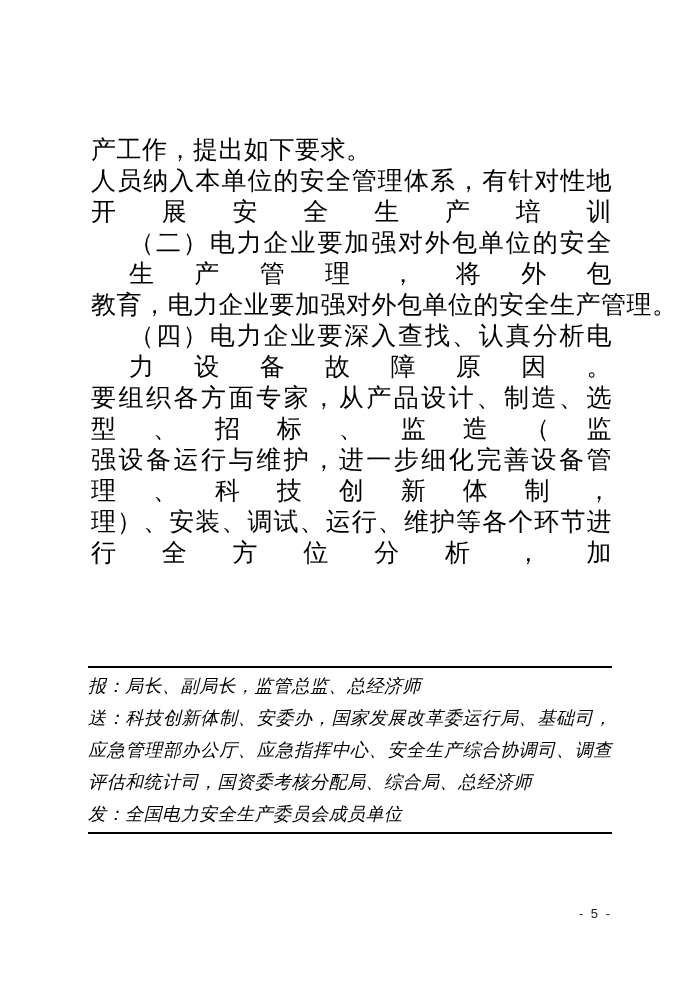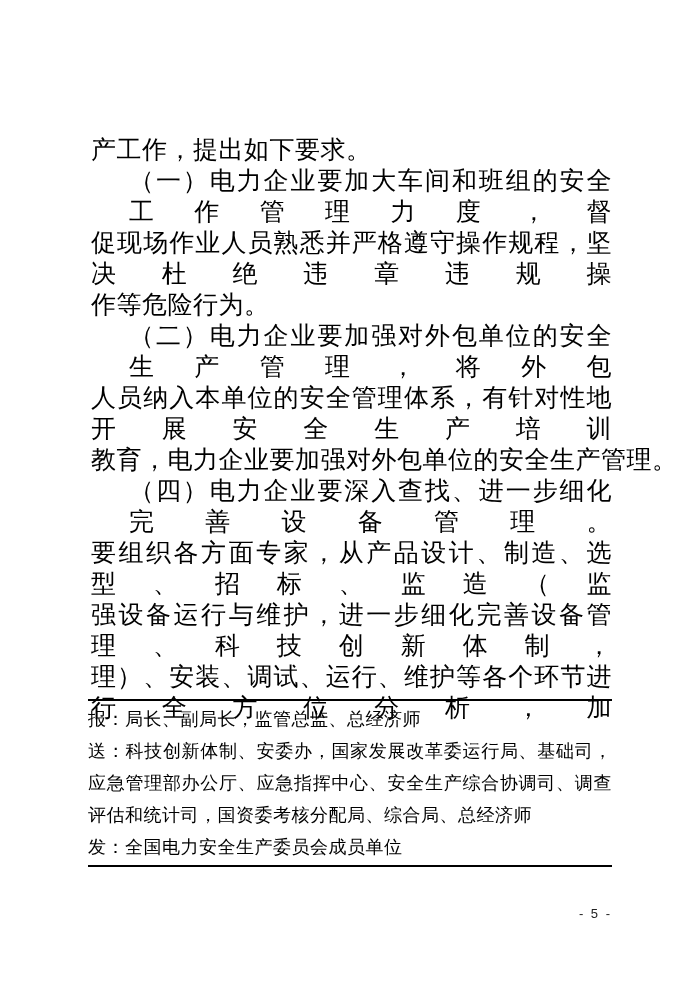--- a/index.html
+++ b/index.html
@@ -37,22 +37,23 @@
     text-align-last: justify;
     text-justify: inter-character;
   }
   .ln.ind {
     padding-left: 38px;
   }
   
   .footer-block {
     position: absolute;
     left: 88px;
-    top: 699px;
+    top: 666px;
     width: 524px;
+    font-style: italic;
   }
   .rule {
     height: 0;
     border-top: 2px solid #000000;
   }
   .footer-lines {
     padding: 2px 0;
     font-size: 18px;
     line-height: 32px;
     letter-spacing: 0.5px;
@@ -70,35 +71,30 @@
 <body>
 
 <div class="page">
 
   <div class="doc-body">
 
     <div>
       <div class="ln">产工作，提出如下要求。</div>
     </div>
 
-    <div>
-      <div class="ln j ind">（一）电力企业要加大车间和班组的安全工作管理力度，督</div>
-      <div class="ln j">促现场作业人员熟悉并严格遵守操作规程，坚决杜绝违章违规操</div>
-      <div class="ln">作等危险行为。</div>
-    </div>
 
     <div>
+      <div class="ln j">人员纳入本单位的安全管理体系，有针对性地开展安全生产培训</div>
       <div class="ln j ind">（二）电力企业要加强对外包单位的安全生产管理，将外包</div>
-      <div class="ln j">人员纳入本单位的安全管理体系，有针对性地开展安全生产培训</div>
       <div class="ln">教育，电力企业要加强对外包单位的安全生产管理。</div>
     </div>
 
 
     <div>
-      <div class="ln j ind">（四）电力企业要深入查找、进一步细化完善设备管理。</div>
+      <div class="ln j ind">（四）电力企业要深入查找、认真分析电力设备故障原因。</div>
       <div class="ln j">要组织各方面专家，从产品设计、制造、选型、招标、监造（监</div>
       <div class="ln j">强设备运行与维护，进一步细化完善设备管理、科技创新体制，</div>
       <div class="ln j">理）、安装、调试、运行、维护等各个环节进行全方位分析，加</div>
     </div>
 
   </div>
 
   <div class="footer-block">
     <div class="rule"></div>
     <div class="footer-lines">

